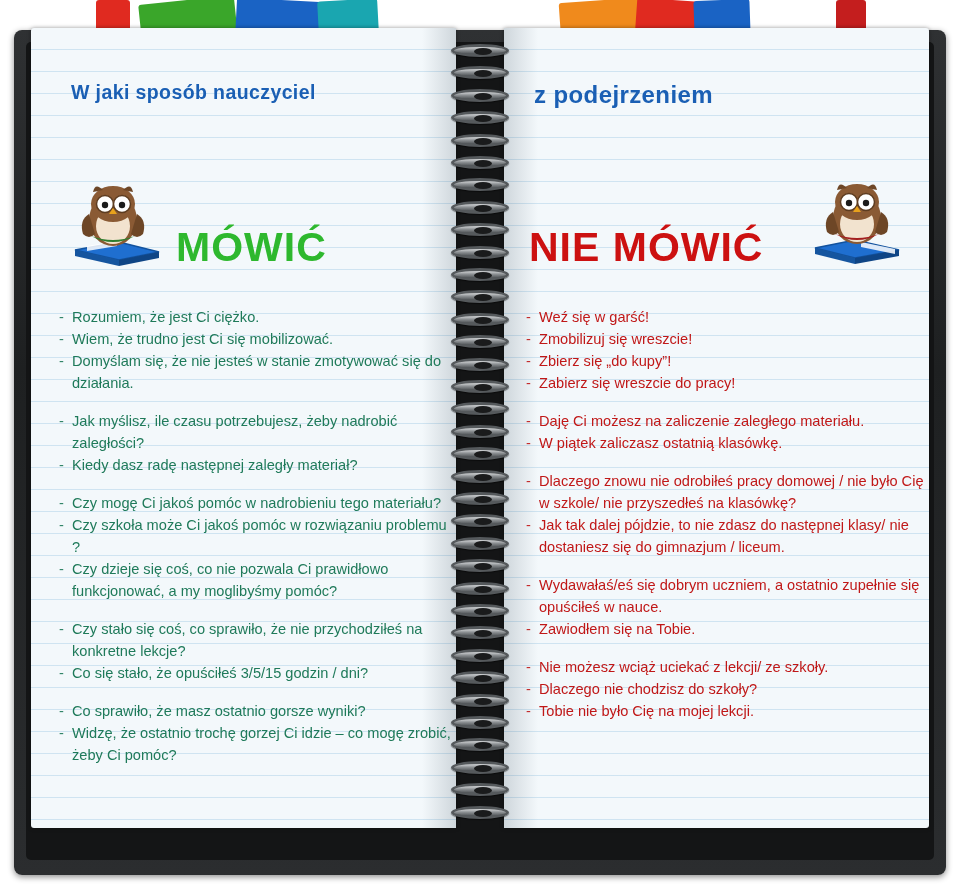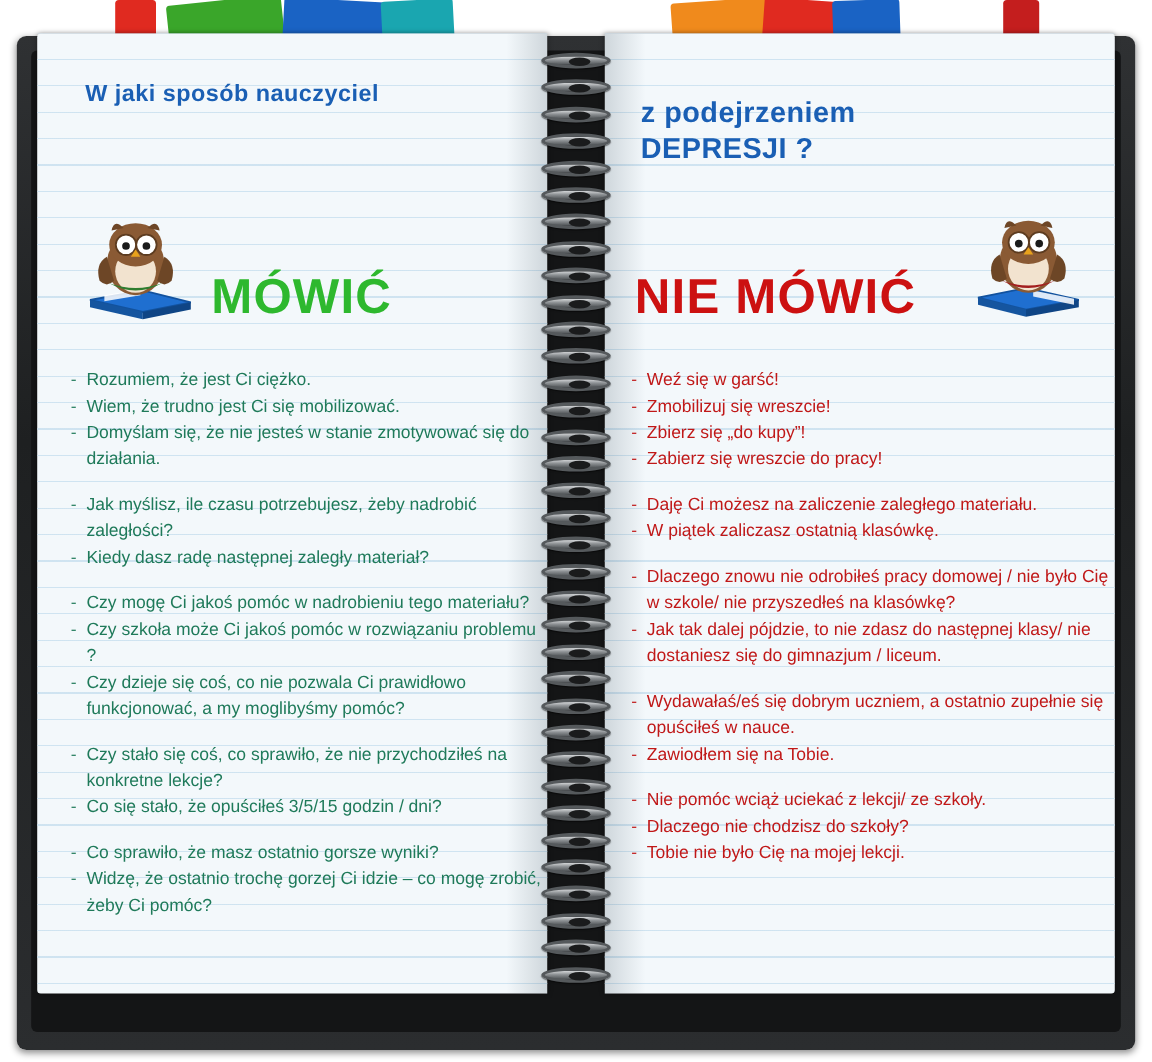--- a/index.html
+++ b/index.html
@@ -100,21 +100,21 @@
     padding: 0;
   }
   .title {
     position: absolute;
     color: #1a5fb4;
     font-weight: bold;
     font-size: 19.5px;
     line-height: 25px;
     letter-spacing: .4px;
   }
-  .title.left  { left: 40px; top: 38px; width: 370px; }
+  .title.left  { left: 40px; top: 52px; width: 370px; }
   .title.right { left: 30px; top: 52px; width: 380px; font-size: 24px; line-height: 30px; }
 
   .heading {
     position: absolute;
     top: 196px;
     font-size: 41px;
     font-weight: bold;
     letter-spacing: 1px;
   }
   .heading.say    { left: 145px; color: #2eb82e; }
@@ -273,21 +273,20 @@
     </div>
   </div>
 
   <div class="page-paper page-right">
     <div class="rules"></div>
     <div class="page-shadow-inner"></div>
 
     <div class="content">
       <div class="title right">
         <div>z podejrzeniem</div>
-        <div>DEPRESJI ?</div>
       </div>
 
       <div class="heading notsay">NIE MÓWIĆ</div>
 
       <div class="owl owl-right">
         <svg viewBox="0 0 96 92" width="96" height="92" aria-hidden="true">
           <path d="M4 70 L44 62 L88 72 L44 80 Z" fill="#1f6fd0" stroke="#12529e" stroke-width="1.5"></path>
           <path d="M4 70 L4 76 L44 86 L44 80 Z" fill="#15559f"></path>
           <path d="M88 72 L88 78 L44 86 L44 80 Z" fill="#0f4585"></path>
           <path d="M50 64 L84 71 L84 76 L50 69 Z" fill="#ffffff" opacity=".85"></path>
@@ -352,21 +351,21 @@
               <span class="txt">Wydawałaś/eś się dobrym uczniem, a ostatnio zupełnie się opuściłeś w nauce.</span>
             </div>
             <div class="item">
               <span class="dash">-</span>
               <span class="txt">Zawiodłem się na Tobie.</span>
             </div>
           </div>
           <div class="group">
             <div class="item">
               <span class="dash">-</span>
-              <span class="txt">Nie pomóc wciąż uciekać z lekcji/ ze szkoły.</span>
+              <span class="txt">Nie możesz wciąż uciekać z lekcji/ ze szkoły.</span>
             </div>
             <div class="item">
               <span class="dash">-</span>
               <span class="txt">Dlaczego nie chodzisz do szkoły?</span>
             </div>
             <div class="item">
               <span class="dash">-</span>
               <span class="txt">Tobie nie było Cię na mojej lekcji.</span>
             </div>
           </div>

